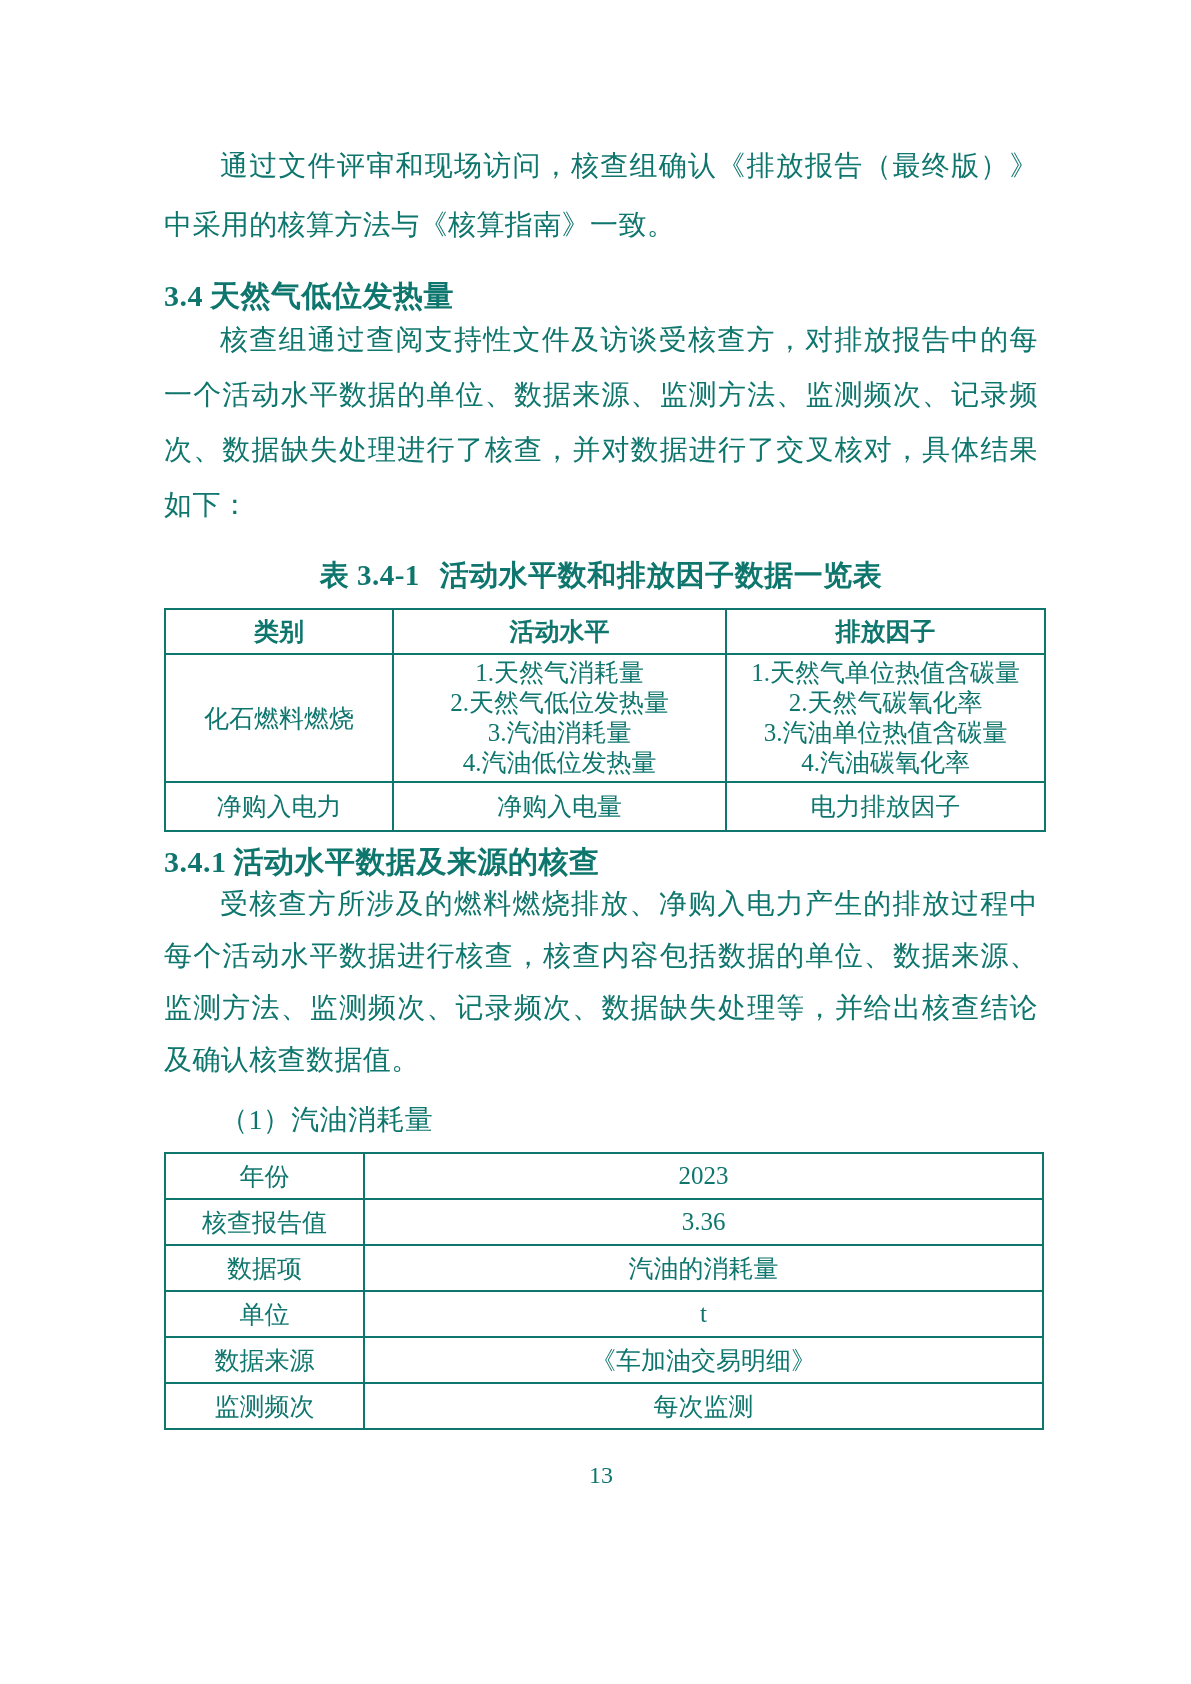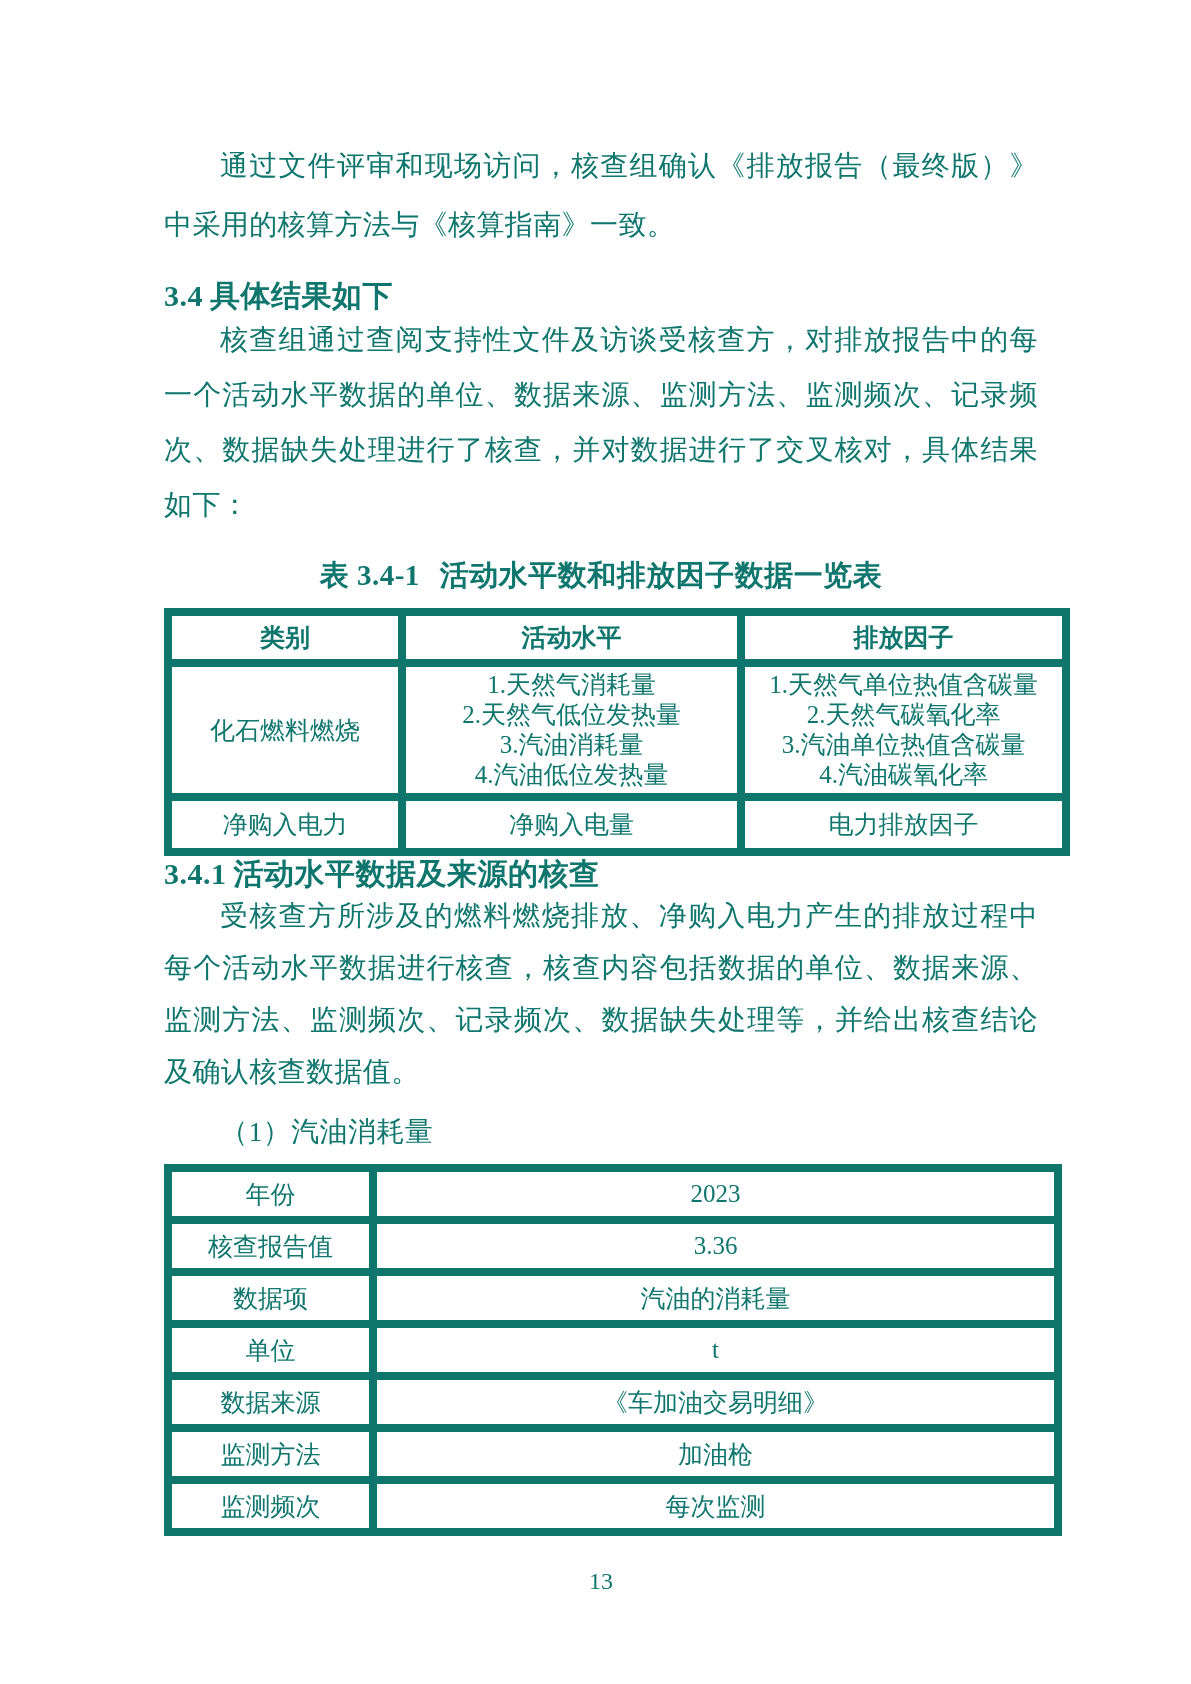--- a/index.html
+++ b/index.html
@@ -30,35 +30,35 @@
   .sec-heading {
     margin: 0;
     font-size: 30px;
     font-weight: bold;
     line-height: 32px;
     display: flex;
     gap: 7px;
     letter-spacing: 0.5px;
   }
   .h-34  { margin-top: 26px; }
-  .h-341 { margin-top: 2px; }
+  .h-341 { margin-top: 14px; }
 
   .table-caption {
     margin-top: 27px;
     font-size: 29px;
     font-weight: bold;
     line-height: 32px;
     display: flex;
     justify-content: center;
     gap: 20px;
     letter-spacing: 0.5px;
   }
 
   table { border-collapse: collapse; table-layout: fixed; width: 874px; }
-  td, th { border: 8px solid #0f766e; text-align: center; vertical-align: middle; padding: 0; margin-left: 32px; }
+  td, th { border: 2px solid #0f766e; text-align: center; vertical-align: middle; padding: 0; margin-left: 32px; }
 
   .t1 { margin-top: 17px; font-size: 25px; }
   .t1 th { height: 43px; font-weight: bold; font-size: 25px; }
   .t1 .col-a { width: 226px; }
   .t1 .col-b { width: 331px; }
   .t1 .col-c { width: 317px; }
   .t1 .multiline { padding: 3px 0; }
   .t1 .multiline div { line-height: 30px; }
   .t1 .row-elec td { height: 47px; border-radius: 6px; }
 
@@ -85,21 +85,21 @@
 </head>
 <body>
 
 <div class="page">
   <div class="content">
 
     <p class="body p-intro">通过文件评审和现场访问，核查组确认《排放报告（最终版）》中采用的核算方法与《核算指南》一致。</p>
 
     <h2 class="sec-heading h-34">
       <span>3.4</span>
-      <span>具体结果如下</span>
+      <span>天然气低位发热量</span>
     </h2>
 
     <p class="body p-34">核查组通过查阅支持性文件及访谈受核查方，对排放报告中的每一个活动水平数据的单位、数据来源、监测方法、监测频次、记录频次、数据缺失处理进行了核查，并对数据进行了交叉核对，具体结果如下：</p>
 
     <div class="table-caption">
       <span>表 3.4-1</span>
       <span>活动水平数和排放因子数据一览表</span>
     </div>
 
     <table class="t1">
@@ -159,24 +159,20 @@
         </tr>
         <tr>
           <td class="col-label">单位</td>
           <td class="col-value">t</td>
         </tr>
         <tr>
           <td class="col-label">数据来源</td>
           <td class="col-value">《车加油交易明细》</td>
         </tr>
         <tr>
-          <td class="col-label">监测方法</td>
-          <td class="col-value">加油枪</td>
-        </tr>
-        <tr>
           <td class="col-label">监测频次</td>
           <td class="col-value">每次监测</td>
         </tr>
       </tbody>
     </table>
 
     <div class="page-number">13</div>
 
   </div>
 </div>

